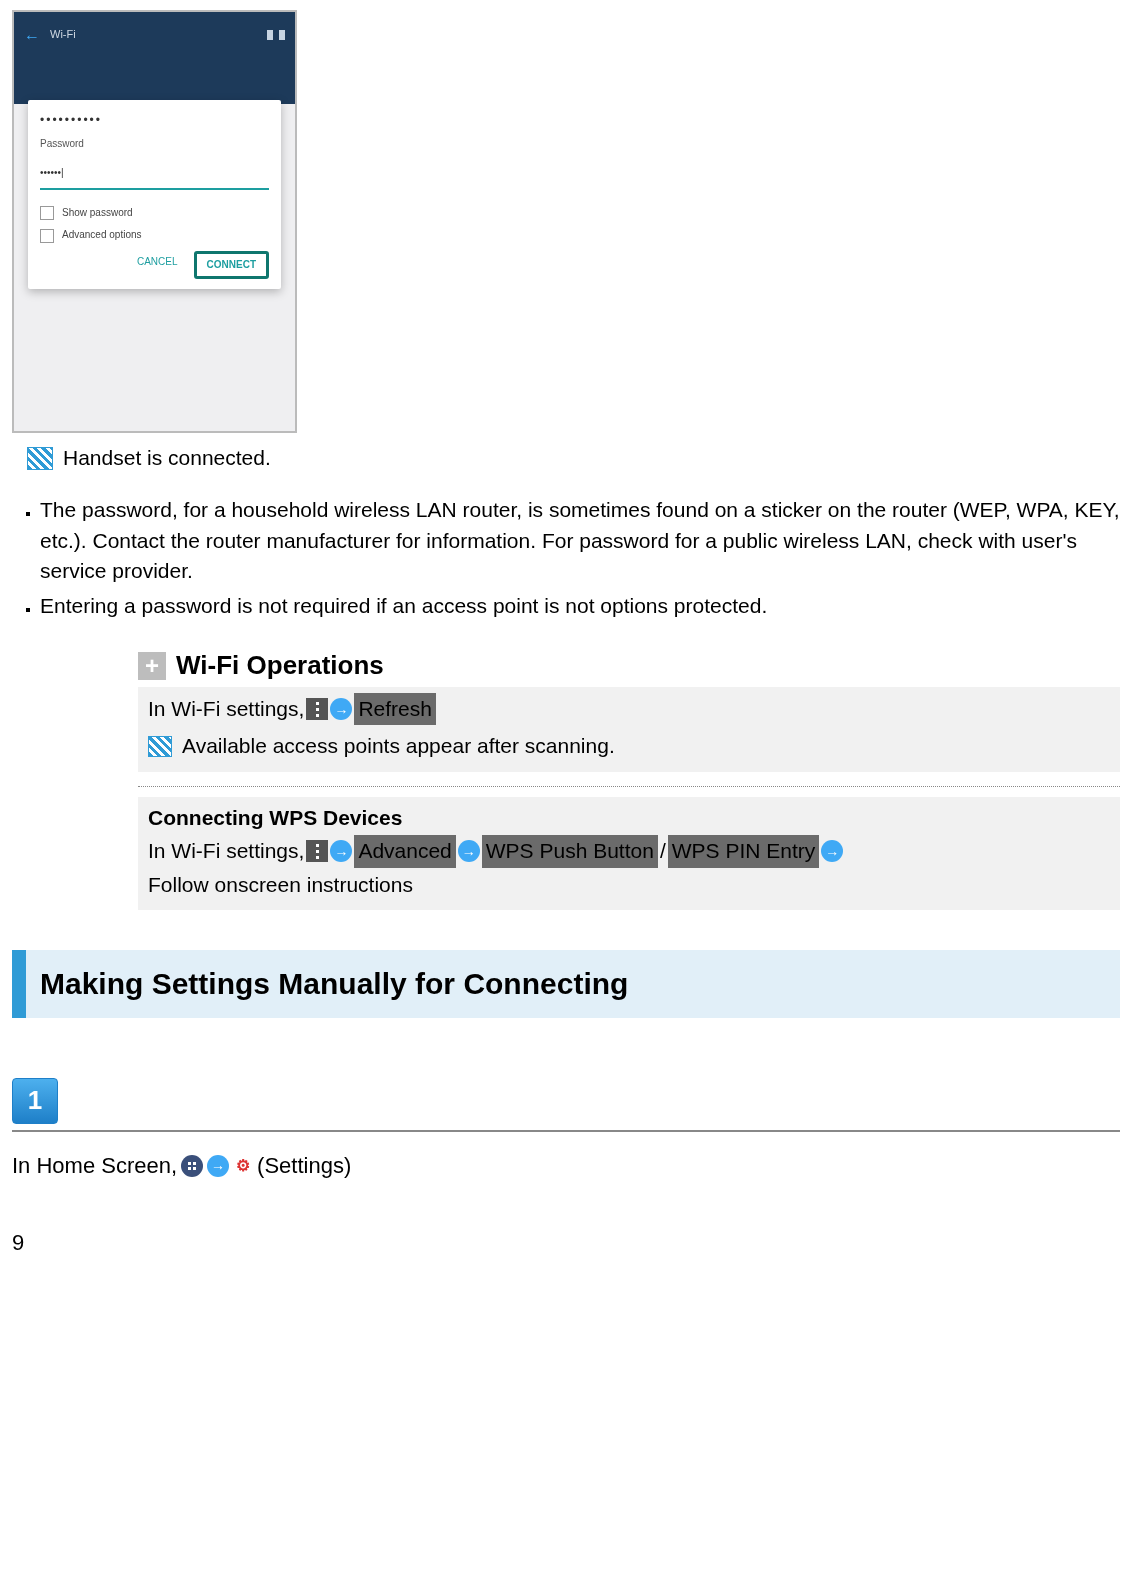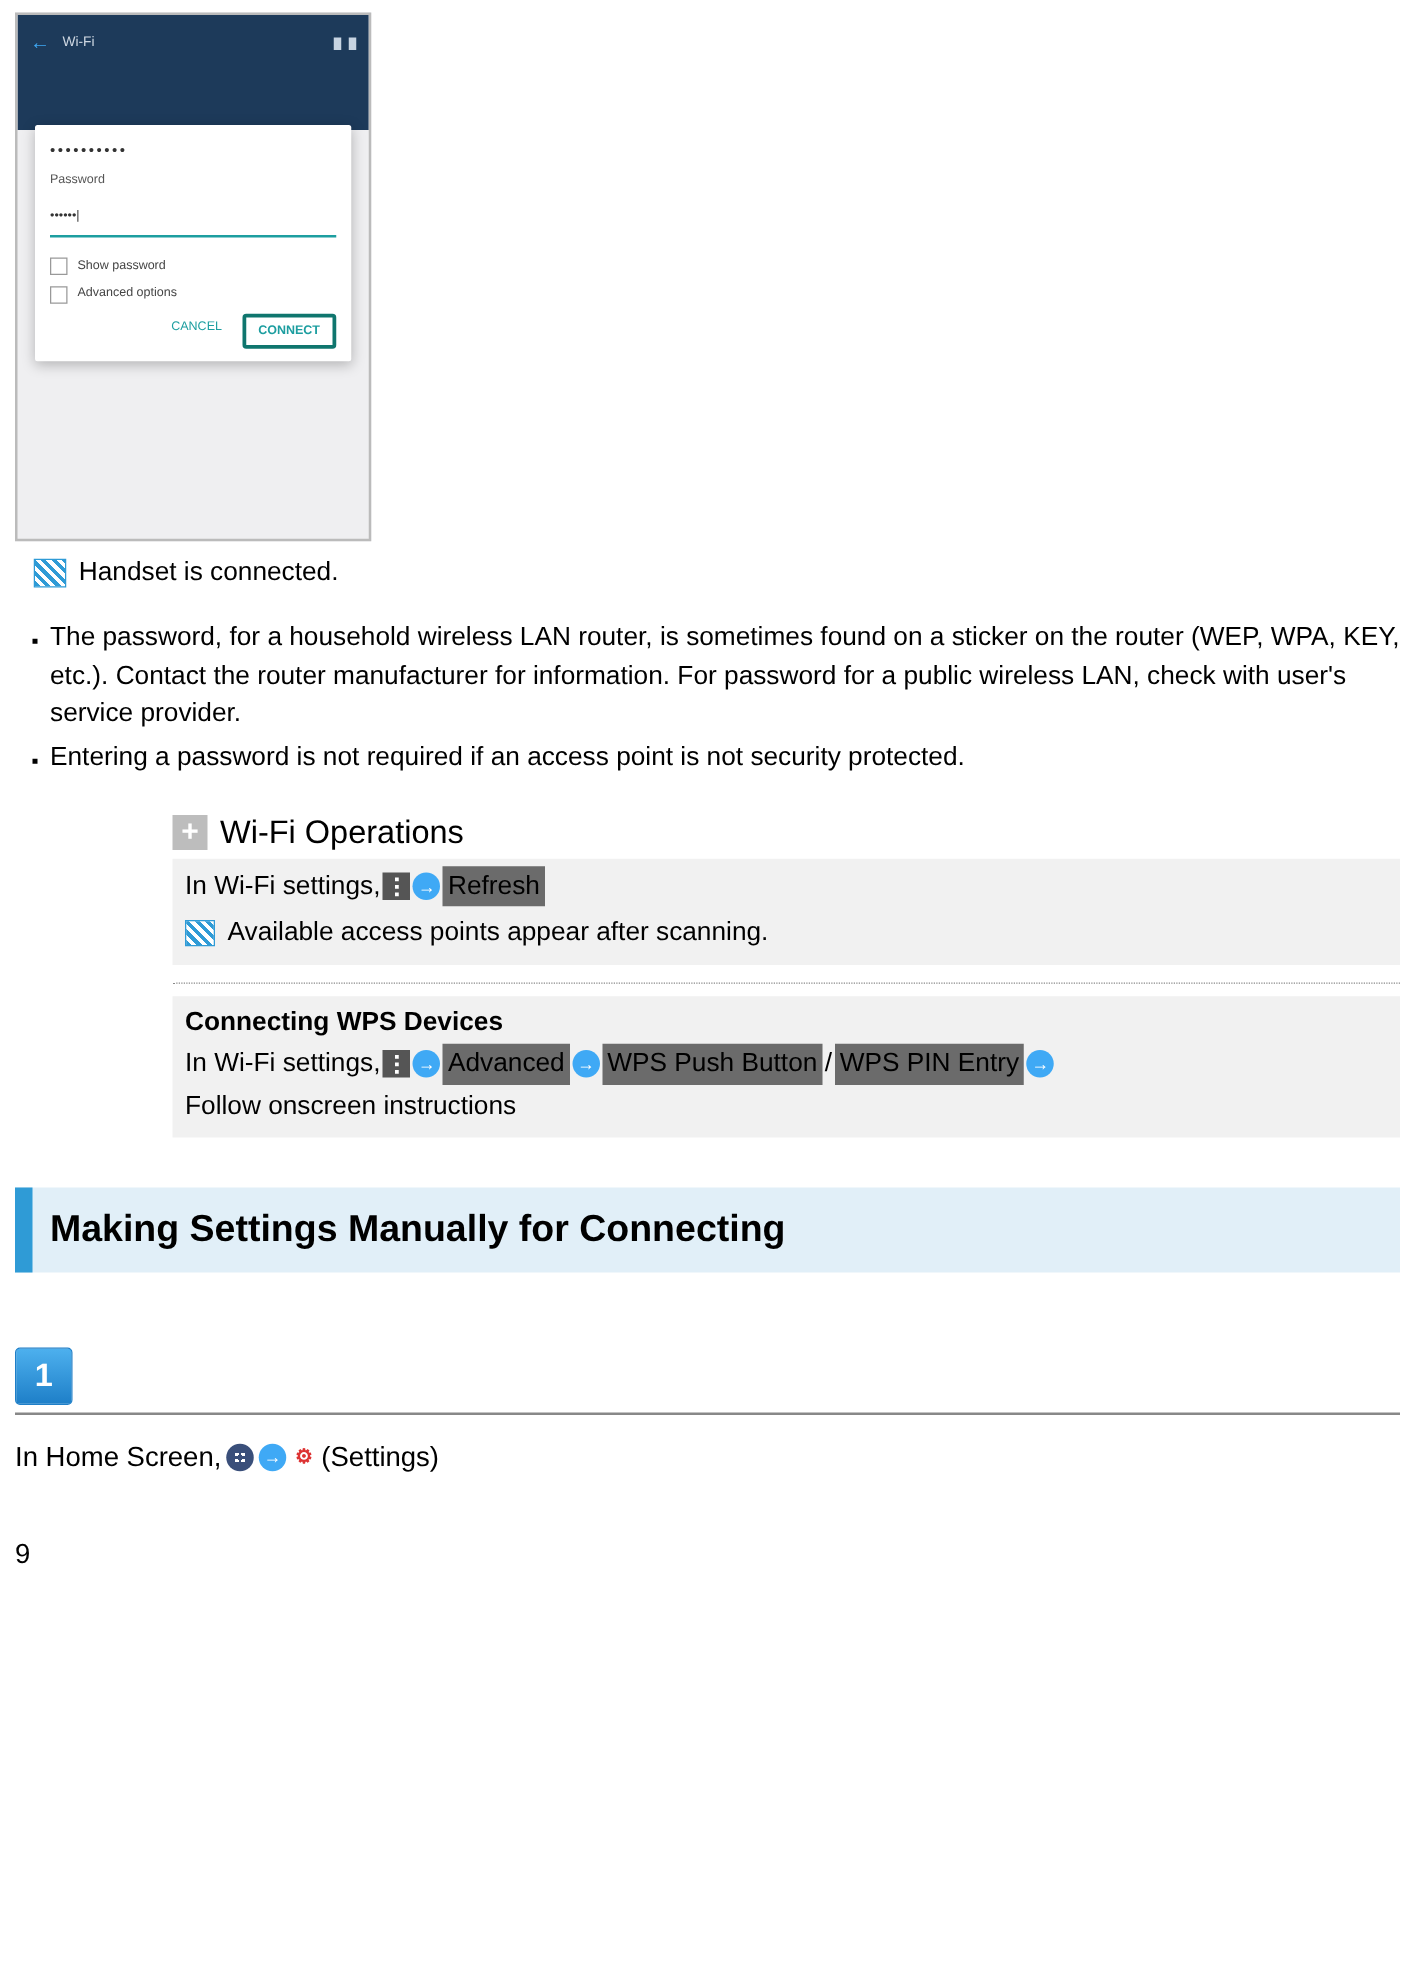--- a/index.html
+++ b/index.html
@@ -158,21 +158,21 @@
     display: flex;
     align-items: center;
     justify-content: center;
     color: #fff;
     font-size: 24px;
     font-weight: bold;
     line-height: 1;
   }
   .ops-title {
     font-size: 26px;
-    font-weight: normal;
+    font-weight: bold;
   }
   .ops-box {
     background: #f1f1f1;
     padding: 6px 10px 10px 10px;
   }
   .ops-sub {
     font-weight: bold;
     margin-bottom: 2px;
   }
   .inline-row {
@@ -319,21 +319,21 @@
   </div>
 </div>
 
 <div class="conn-line">
   <span class="wifi-icon"></span>
   <span>Handset is connected.</span>
 </div>
 
 <ul class="notes">
   <li>The password, for a household wireless LAN router, is sometimes found on a sticker on the router (WEP, WPA, KEY, etc.). Contact the router manufacturer for information. For password for a public wireless LAN, check with user's service provider.</li>
-  <li>Entering a password is not required if an access point is not security protected.</li>
+  <li>Entering a password is not required if an access point is not options protected.</li>
 </ul>
 
 <div class="ops-block">
   <div class="ops-title-row">
     <div class="plus-icon">+</div>
     <div class="ops-title">Wi-Fi Operations</div>
   </div>
 
   <div class="ops-box">
     <div class="inline-row">

